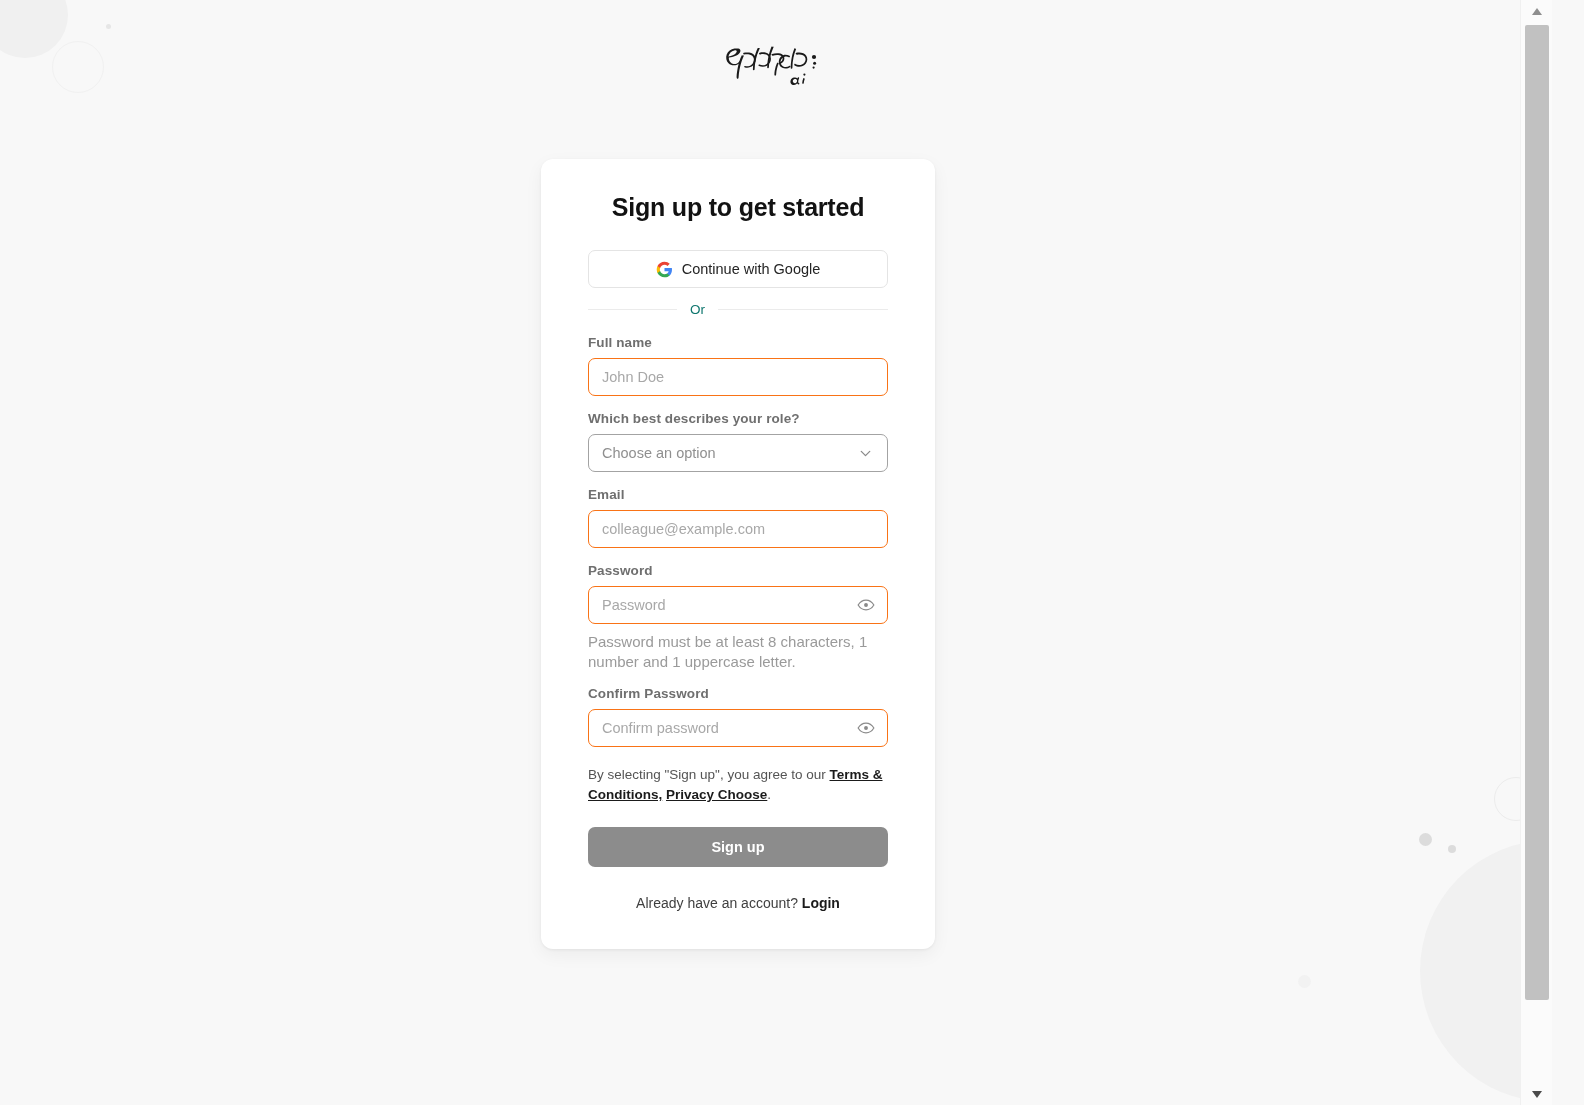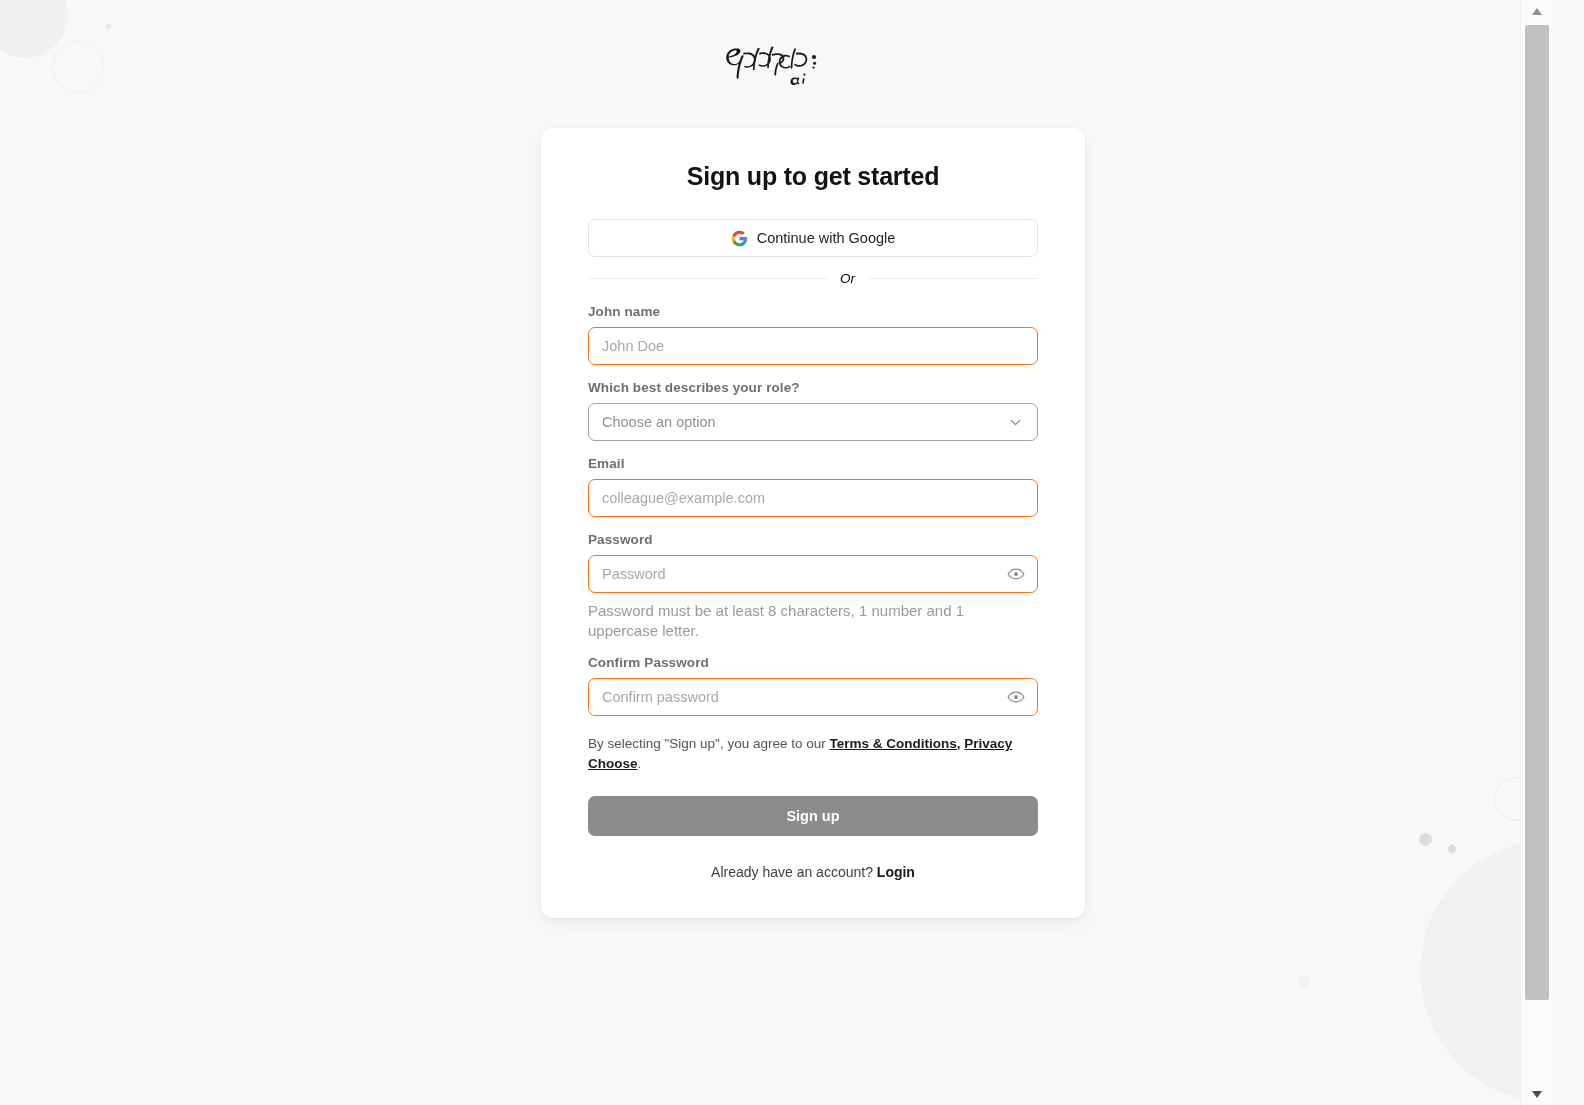--- a/index.html
+++ b/index.html
@@ -87,22 +87,22 @@
   .logo {
     width: 104px;
     height: 60px;
     display: block;
   }
 
   
   .card {
     position: absolute;
     left: 541px;
-    top: 128px;
-    width: 544px;
+    top: 159px;
+    width: 394px;
     background: #ffffff;
     border-radius: 12px;
     box-shadow: 0 1px 3px rgba(0,0,0,0.06), 0 6px 18px rgba(0,0,0,0.05);
     padding: 34px 47px 38px 47px;
   }
 
   .card-title {
     font-size: 25px;
     font-weight: bold;
     color: #121212;
@@ -136,23 +136,22 @@
   .divider {
     display: flex;
     align-items: center;
     margin: 14px 0 18px 0;
   }
   .divider .line { height: 1px; background: #ebebeb; }
   .divider .line.left  { flex: 1 1 auto; }
   .divider .line.right { flex: 0 0 170px; }
   .divider .or {
     font-size: 13.5px;
-    color: #000000;
+    color: #0f766e;
     padding: 0 13px;
-    font-style: italic;
   }
 
   
   .field { margin-bottom: 15px; }
   .field-label {
     display: block;
     font-size: 13.5px;
     font-weight: bold;
     color: #6f6f6f;
     margin-bottom: 8px;
@@ -344,21 +343,21 @@
 
     
     <div class="divider">
       <div class="line left"></div>
       <div class="or">Or</div>
       <div class="line right"></div>
     </div>
 
     
     <div class="field">
-      <label class="field-label">John name</label>
+      <label class="field-label">Full name</label>
       <div class="input-wrap">
         <input class="text-input" type="text" placeholder="John Doe" style="">
       </div>
     </div>
 
     
 
     
     <div class="field">
       <label class="field-label">Which best describes your role?</label>

